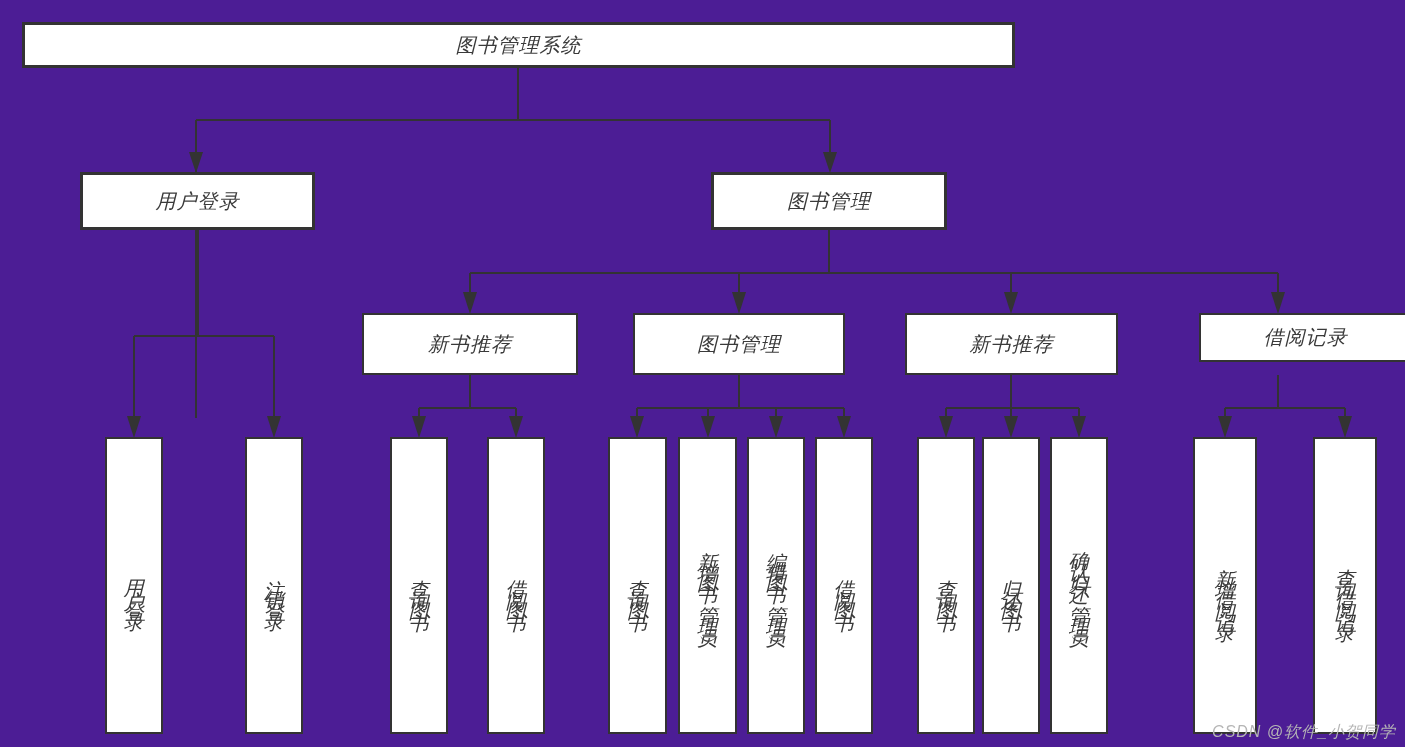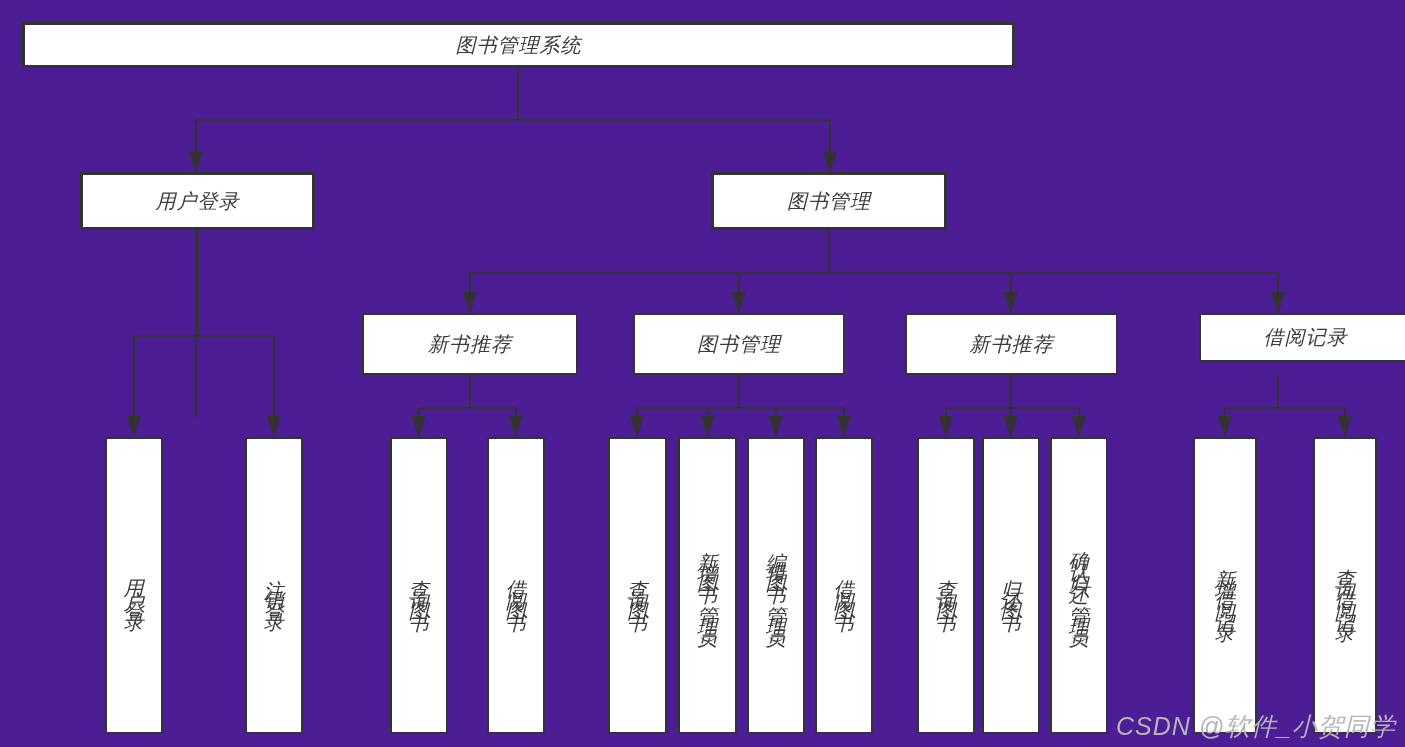--- a/index.html
+++ b/index.html
@@ -43,21 +43,21 @@
     font-size: 20px;
     letter-spacing: 11px;
     color: #3a3a3a;
     line-height: 1;
   }
   .hlabel { white-space: nowrap; }
   #watermark {
     position: absolute;
     right: 9px;
     bottom: 4px;
-    font-size: 25px;
+    font-size: 16px;
     color: #b5b5b5;
     letter-spacing: 1px;
     z-index: 2;
     white-space: nowrap;
   }
 </style>
 </head>
 <body>
 
 <div id="canvas">

